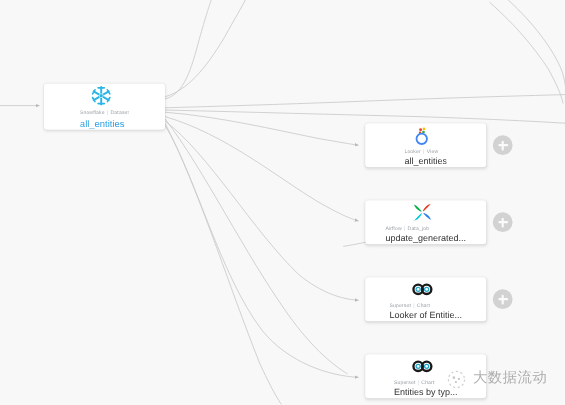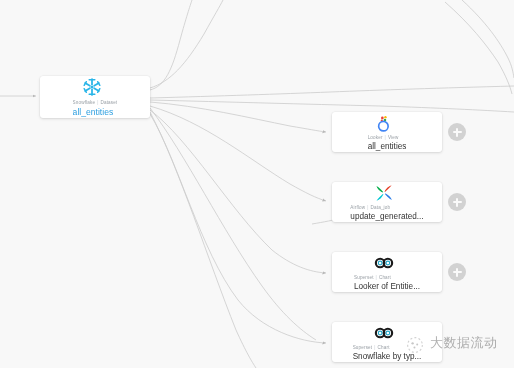--- a/index.html
+++ b/index.html
@@ -266,21 +266,21 @@
     <span class="node-icon">
       <svg width="20" height="20" viewBox="0 0 28 20">
         <circle cx="8.6" cy="10" r="6.0" fill="none" stroke="#1a1a1a" stroke-width="3.0"></circle>
         <circle cx="19.4" cy="10" r="6.0" fill="none" stroke="#1a1a1a" stroke-width="3.0"></circle>
         <circle cx="8.6" cy="10" r="2.6" fill="none" stroke="#20a7c9" stroke-width="1.6"></circle>
         <circle cx="19.4" cy="10" r="2.6" fill="none" stroke="#20a7c9" stroke-width="1.6"></circle>
       </svg>
     </span>
     <span class="node-text">
       <span class="node-meta"><span>Superset</span><span class="sep">|</span><span>Chart</span></span>
-      <span class="node-title">Snowflake by typ...</span>
+      <span class="node-title">Entities by typ...</span>
     </span>
   </div>
 
   <div class="expand-btn e1">
     <span class="plus-h"></span>
     <span class="plus-v"></span>
   </div>
   <div class="expand-btn e2">
     <span class="plus-h"></span>
     <span class="plus-v"></span>

